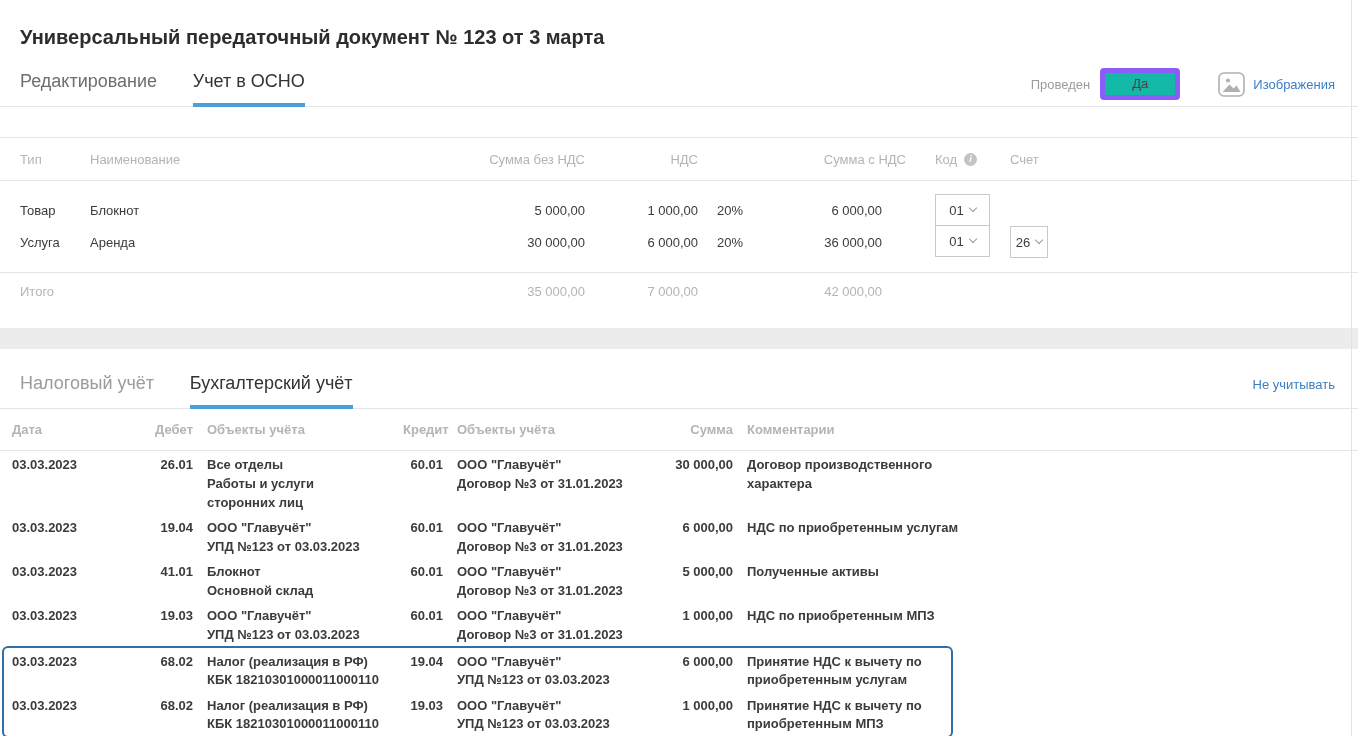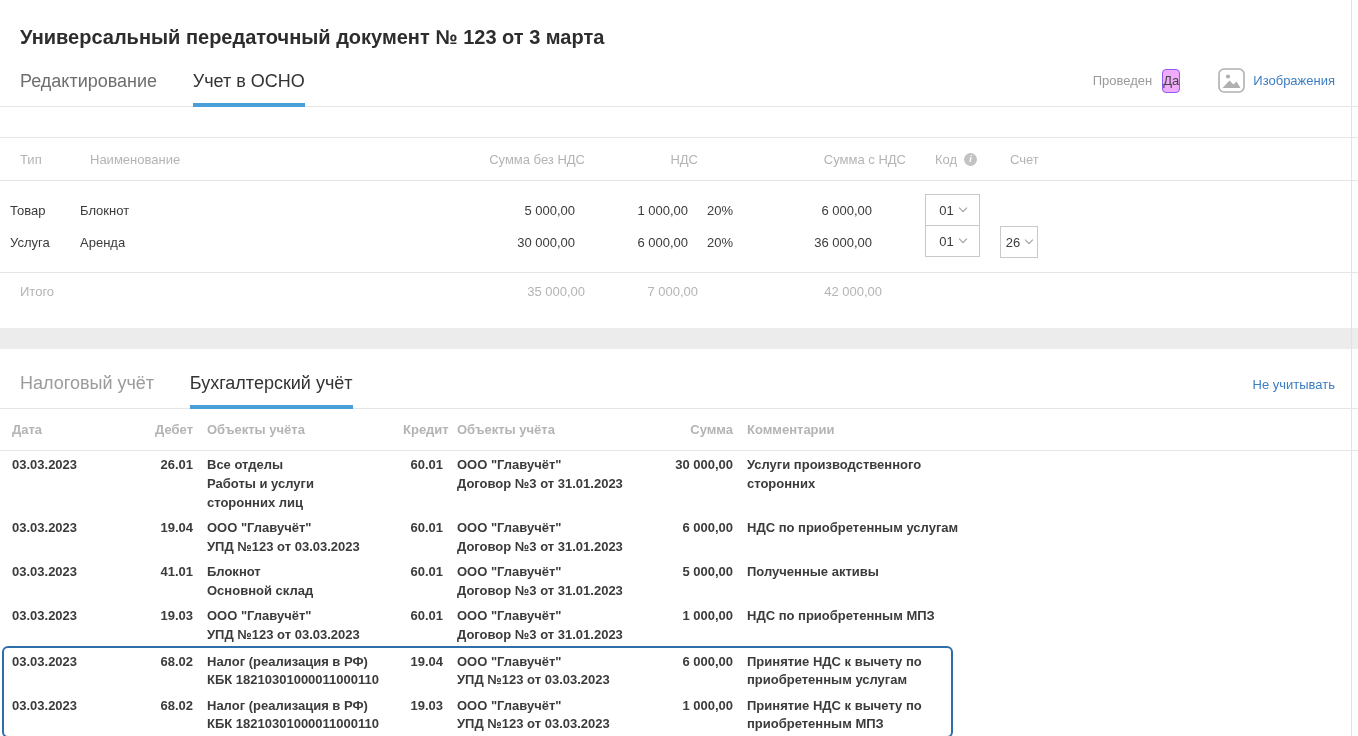--- a/index.html
+++ b/index.html
@@ -16,31 +16,31 @@
 
   
   .tabs { position:relative; margin-top:22px; padding-left:20px; border-bottom:1px solid #e5e5e5; }
   .tab { display:inline-block; margin-right:32px; padding-bottom:14px; font-size:18px; cursor:pointer; position:relative; color:#6e6e6e; }
   .tabs2 .tab { color:#9b9b9b; }
   .tab.active { color:#333; }
   .tab.active::after { content:''; position:absolute; left:0; right:0; bottom:-1px; height:4px; background:#4a9fd8; }
 
   .header-right { position:absolute; right:23px; top:-3px; display:flex; align-items:center; }
   .posted-label { color:#9b9b9b; margin-right:10px; }
-  .badge { border:1px solid #8b5cf6; border-radius:4px; padding:3px 0 4px; color:#444; background:#f0abfc; margin-right:38px; cursor:pointer; }
+  .badge { border:5px solid #8b5cf6; border-radius:4px; padding:3px 27px 4px; color:#444; background:#14b8a6; margin-right:38px; cursor:pointer; }
   .img-icon { margin-right:8px; display:inline-flex; cursor:pointer; }
   .link { color:#3d7ec2; cursor:pointer; text-decoration:none; }
   .ignore-link { position:absolute; right:23px; top:4px; }
 
   
   .t1-grid { display:grid; grid-template-columns:70px 330px 165px 113px 62px 146px 100px 1fr; }
   .section1 { margin-top:30px; border-top:1px solid #e5e5e5; }
   .t1-head { padding:14px 0 13px 20px; color:#b4b4b4; border-bottom:1px solid #e5e5e5; }
   .t1-rows { margin-top:13px; }
-  .t1-row { padding-left:10px; height:32px; align-items:center; }
+  .t1-row { padding-left:20px; height:32px; align-items:center; }
   .r { text-align:right; }
   .pad24 { padding-right:24px; }
   .pct { padding-left:19px; }
   .code-head { padding-left:29px; display:flex; align-items:center; }
   .acct-head { padding-left:4px; }
   .info-icon { width:13px; height:13px; border-radius:50%; background:#c3c3c3; color:#fff;
                font-size:9px; font-weight:bold; font-style:italic; line-height:13px; text-align:center; margin-left:7px; cursor:pointer; }
   .sel { width:55px; height:32px; border:1px solid #c9c9c9; background:#fff; margin-left:29px;
          display:flex; align-items:center; justify-content:center; gap:6px; cursor:pointer; }
   .sel.up1 { position:relative; top:-1px; }
@@ -182,21 +182,21 @@
     <div class="obj">
       <div>Все отделы</div>
       <div>Работы и услуги сторонних лиц</div>
     </div>
     <div class="r">60.01</div>
     <div class="objc">
       <div>ООО "Главучёт"</div>
       <div>Договор №3 от 31.01.2023</div>
     </div>
     <div class="r">30 000,00</div>
-    <div class="comment">Услуги производственного сторонних</div>
+    <div class="comment">Договор производственного характера</div>
   </div>
 
   <div class="t2-grid t2-row">
     <div>03.03.2023</div>
     <div class="r">19.04</div>
     <div class="obj">
       <div>ООО "Главучёт"</div>
       <div>УПД №123 от 03.03.2023</div>
     </div>
     <div class="r">60.01</div>

